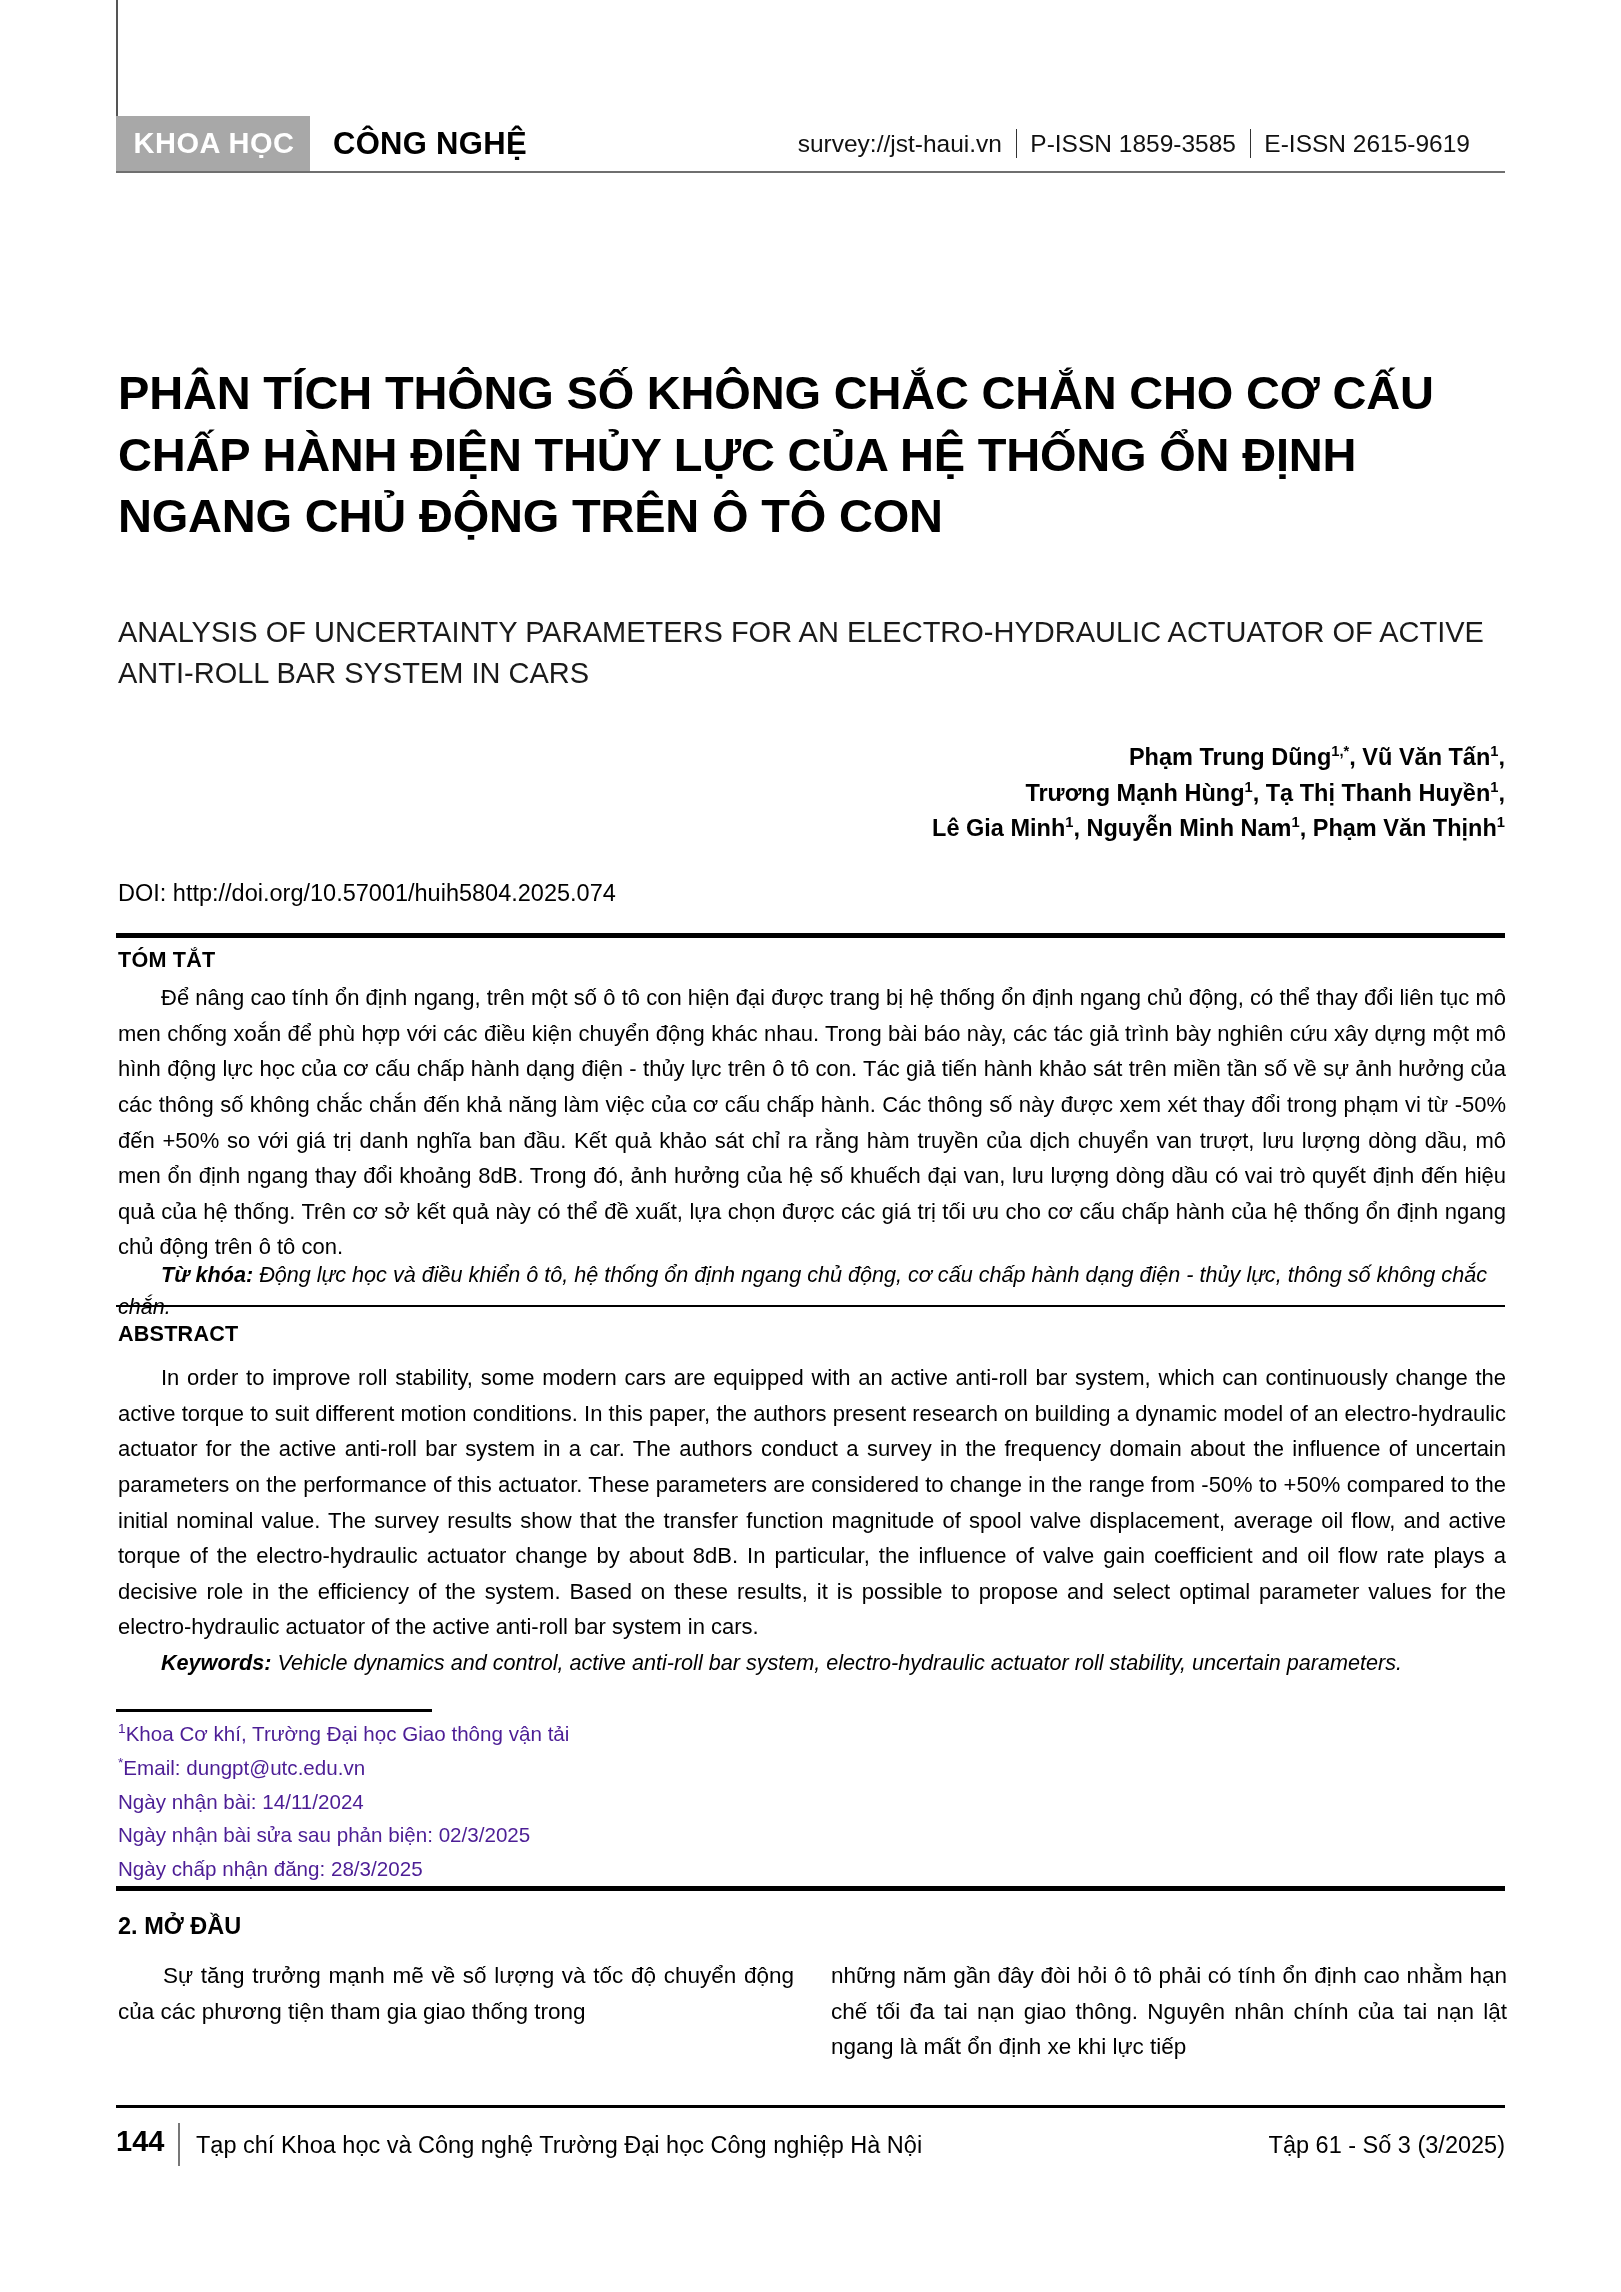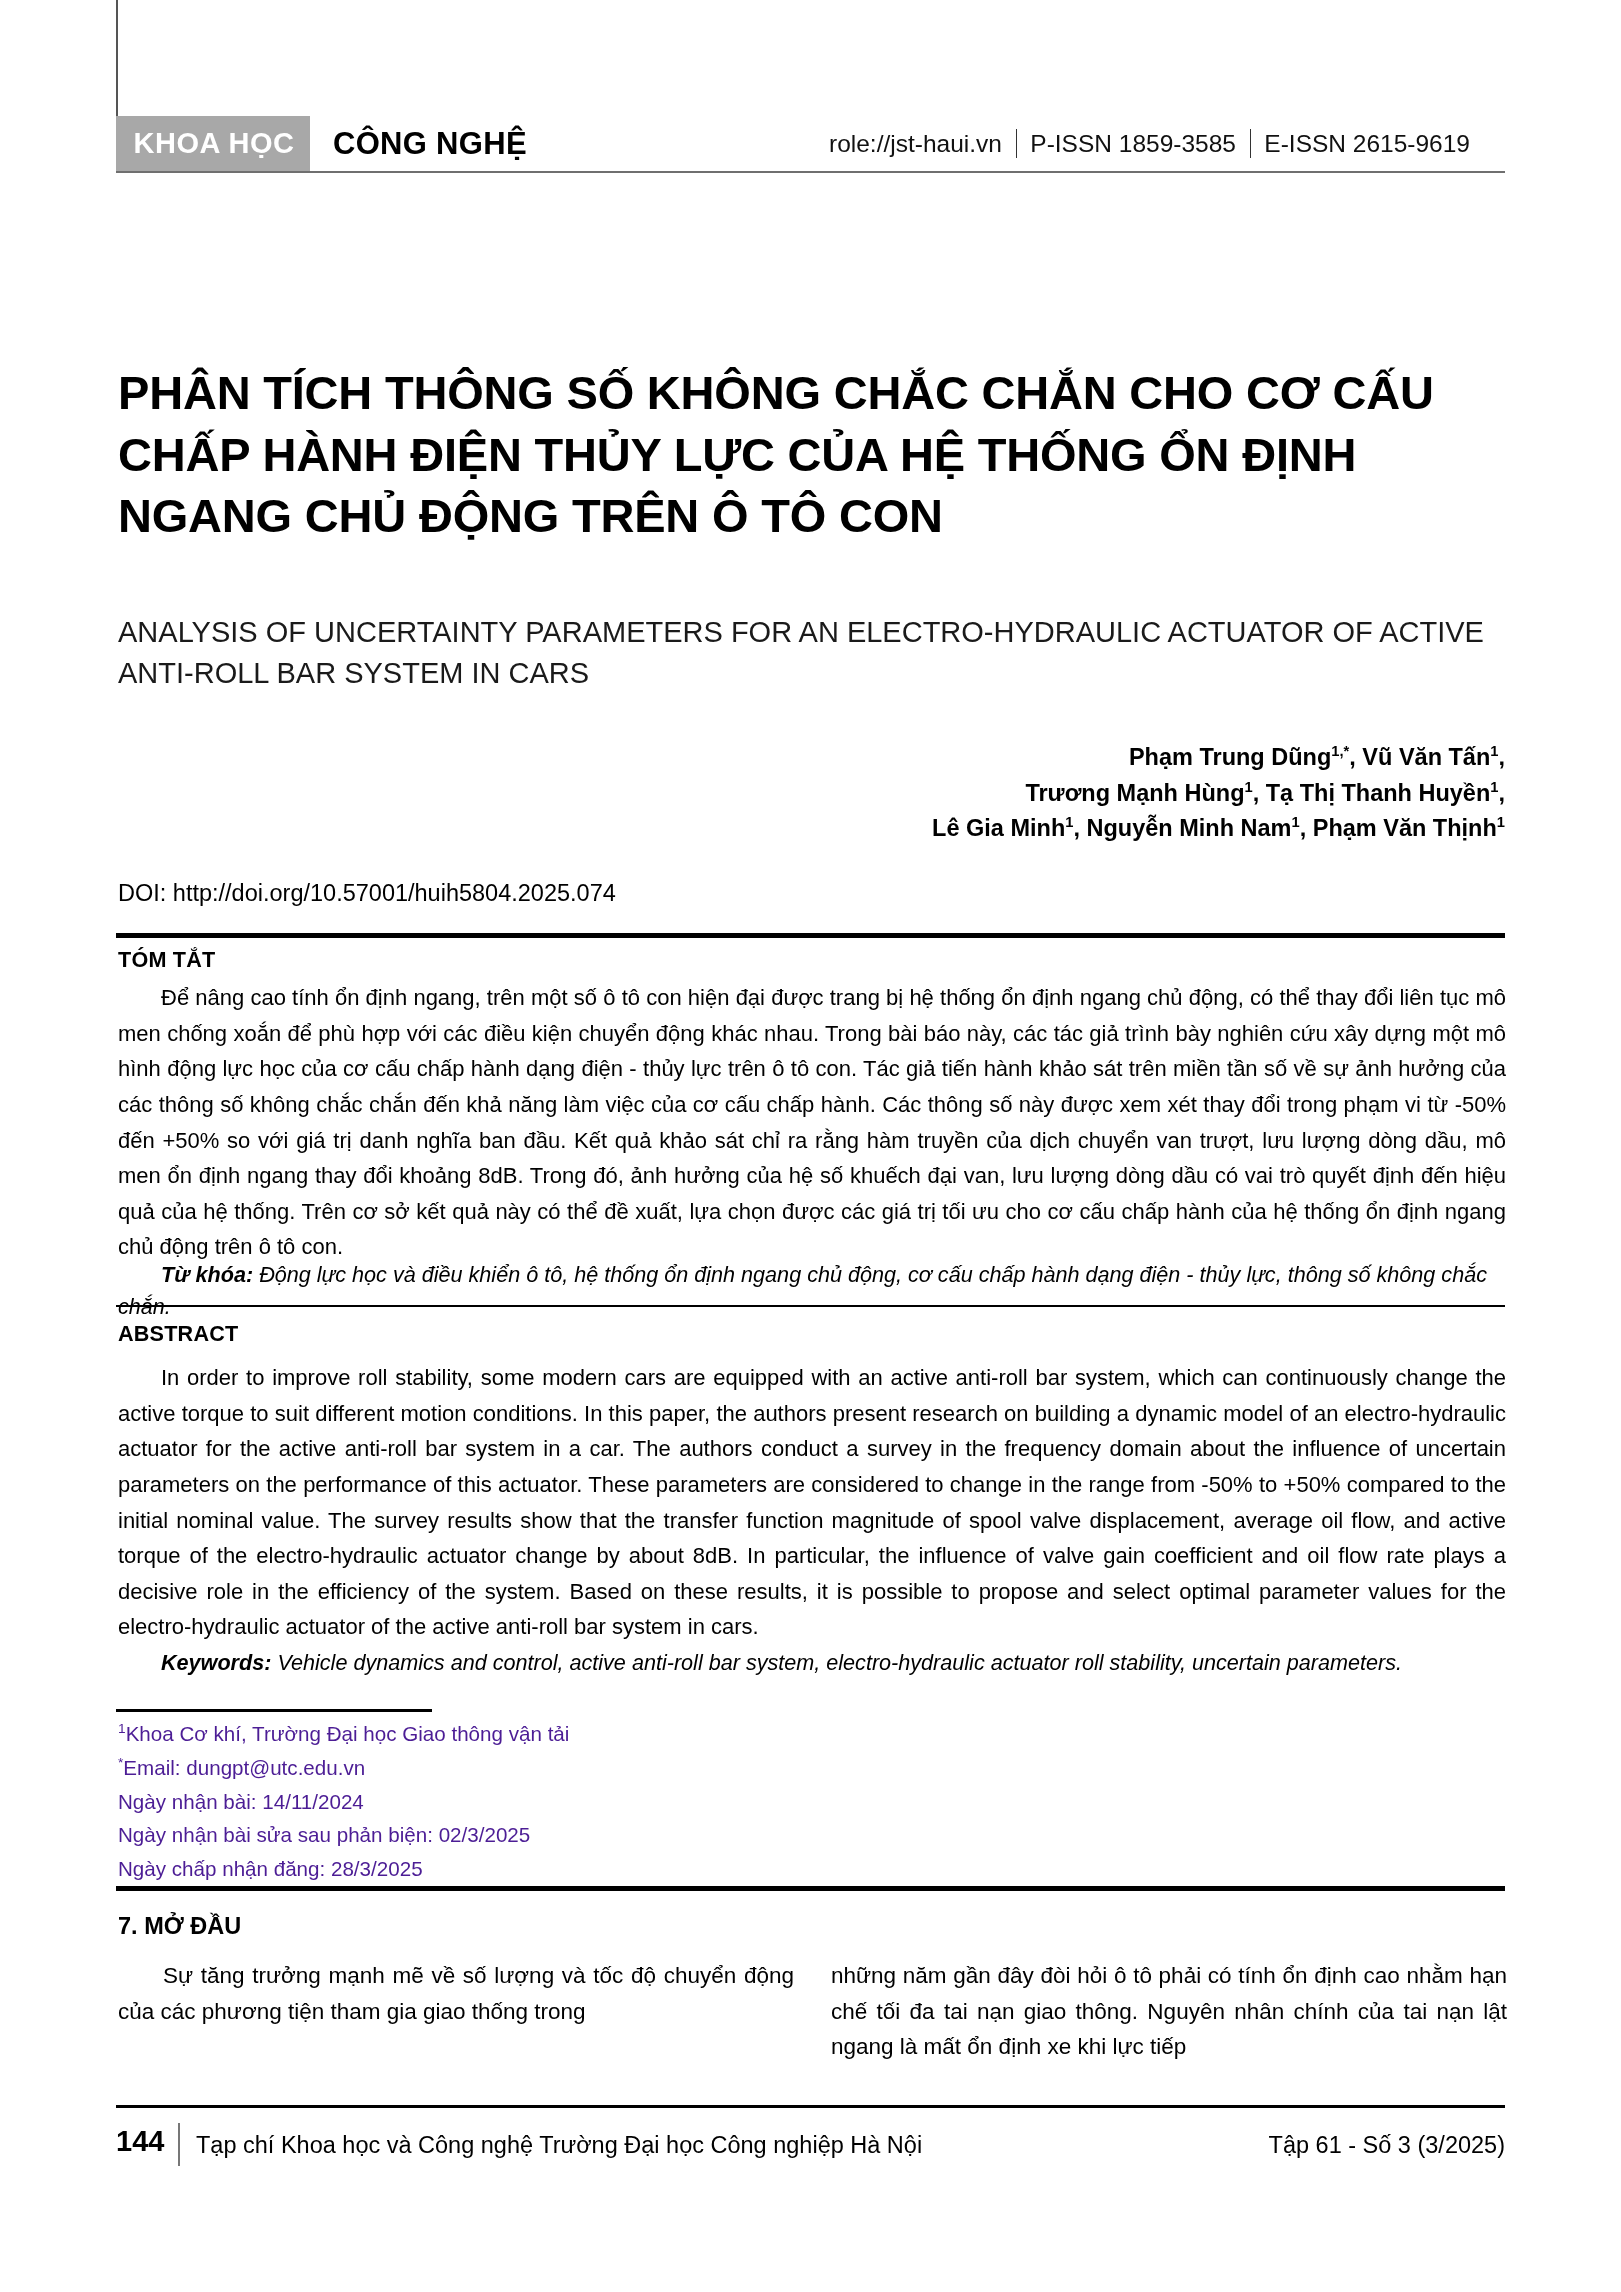--- a/index.html
+++ b/index.html
@@ -285,21 +285,21 @@
 <body>
 
 <div class="page">
 
   <div class="left-rule-top"></div>
 
   <div class="masthead">
     <div class="masthead-badge">KHOA HỌC</div>
     <div class="masthead-word2">CÔNG NGHỆ</div>
     <div class="masthead-right">
-      <span class="piece">role://jst-haui.vn</span>
+      <span class="piece">survey://jst-haui.vn</span>
       <span class="vsep"></span>
       <span class="piece">P-ISSN 1859-3585</span>
       <span class="vsep"></span>
       <span class="piece">E-ISSN 2615-9619</span>
     </div>
   </div>
   <div class="masthead-underline"></div>
 
   <h1 class="title-vi">PHÂN TÍCH THÔNG SỐ KHÔNG CHẮC CHẮN CHO CƠ CẤU CHẤP HÀNH ĐIỆN THỦY LỰC CỦA HỆ THỐNG ỔN ĐỊNH NGANG CHỦ ĐỘNG TRÊN Ô TÔ CON</h1>
   <h2 class="title-en">ANALYSIS OF UNCERTAINTY PARAMETERS FOR AN ELECTRO-HYDRAULIC ACTUATOR OF ACTIVE ANTI-ROLL BAR SYSTEM IN CARS</h2>
@@ -336,21 +336,21 @@
   <div class="footnotes">
     <div><sup>1</sup>Khoa Cơ khí, Trường Đại học Giao thông vận tải</div>
     <div><sup>*</sup>Email: dungpt@utc.edu.vn</div>
     <div>Ngày nhận bài: 14/11/2024</div>
     <div>Ngày nhận bài sửa sau phản biện: 02/3/2025</div>
     <div>Ngày chấp nhận đăng: 28/3/2025</div>
   </div>
 
   <div class="rule-heavy" style="top:1886px;"></div>
 
-  <div class="col-heading">7. MỞ ĐẦU</div>
+  <div class="col-heading">2. MỞ ĐẦU</div>
   <div class="col left">Sự tăng trưởng mạnh mẽ về số lượng và tốc độ chuyển động của các phương tiện tham gia giao thống trong</div>
   <div class="col right">những năm gần đây đòi hỏi ô tô phải có tính ổn định cao nhằm hạn chế tối đa tai nạn giao thông. Nguyên nhân chính của tai nạn lật ngang là mất ổn định xe khi lực tiếp</div>
 
   <div class="footer-rule"></div>
   <div class="footer-pageno">144</div>
   <div class="footer-divider"></div>
   <div class="footer-journal">Tạp chí Khoa học và Công nghệ Trường Đại học Công nghiệp Hà Nội</div>
   <div class="footer-issue">Tập 61 - Số 3 (3/2025)</div>
 
 </div>

